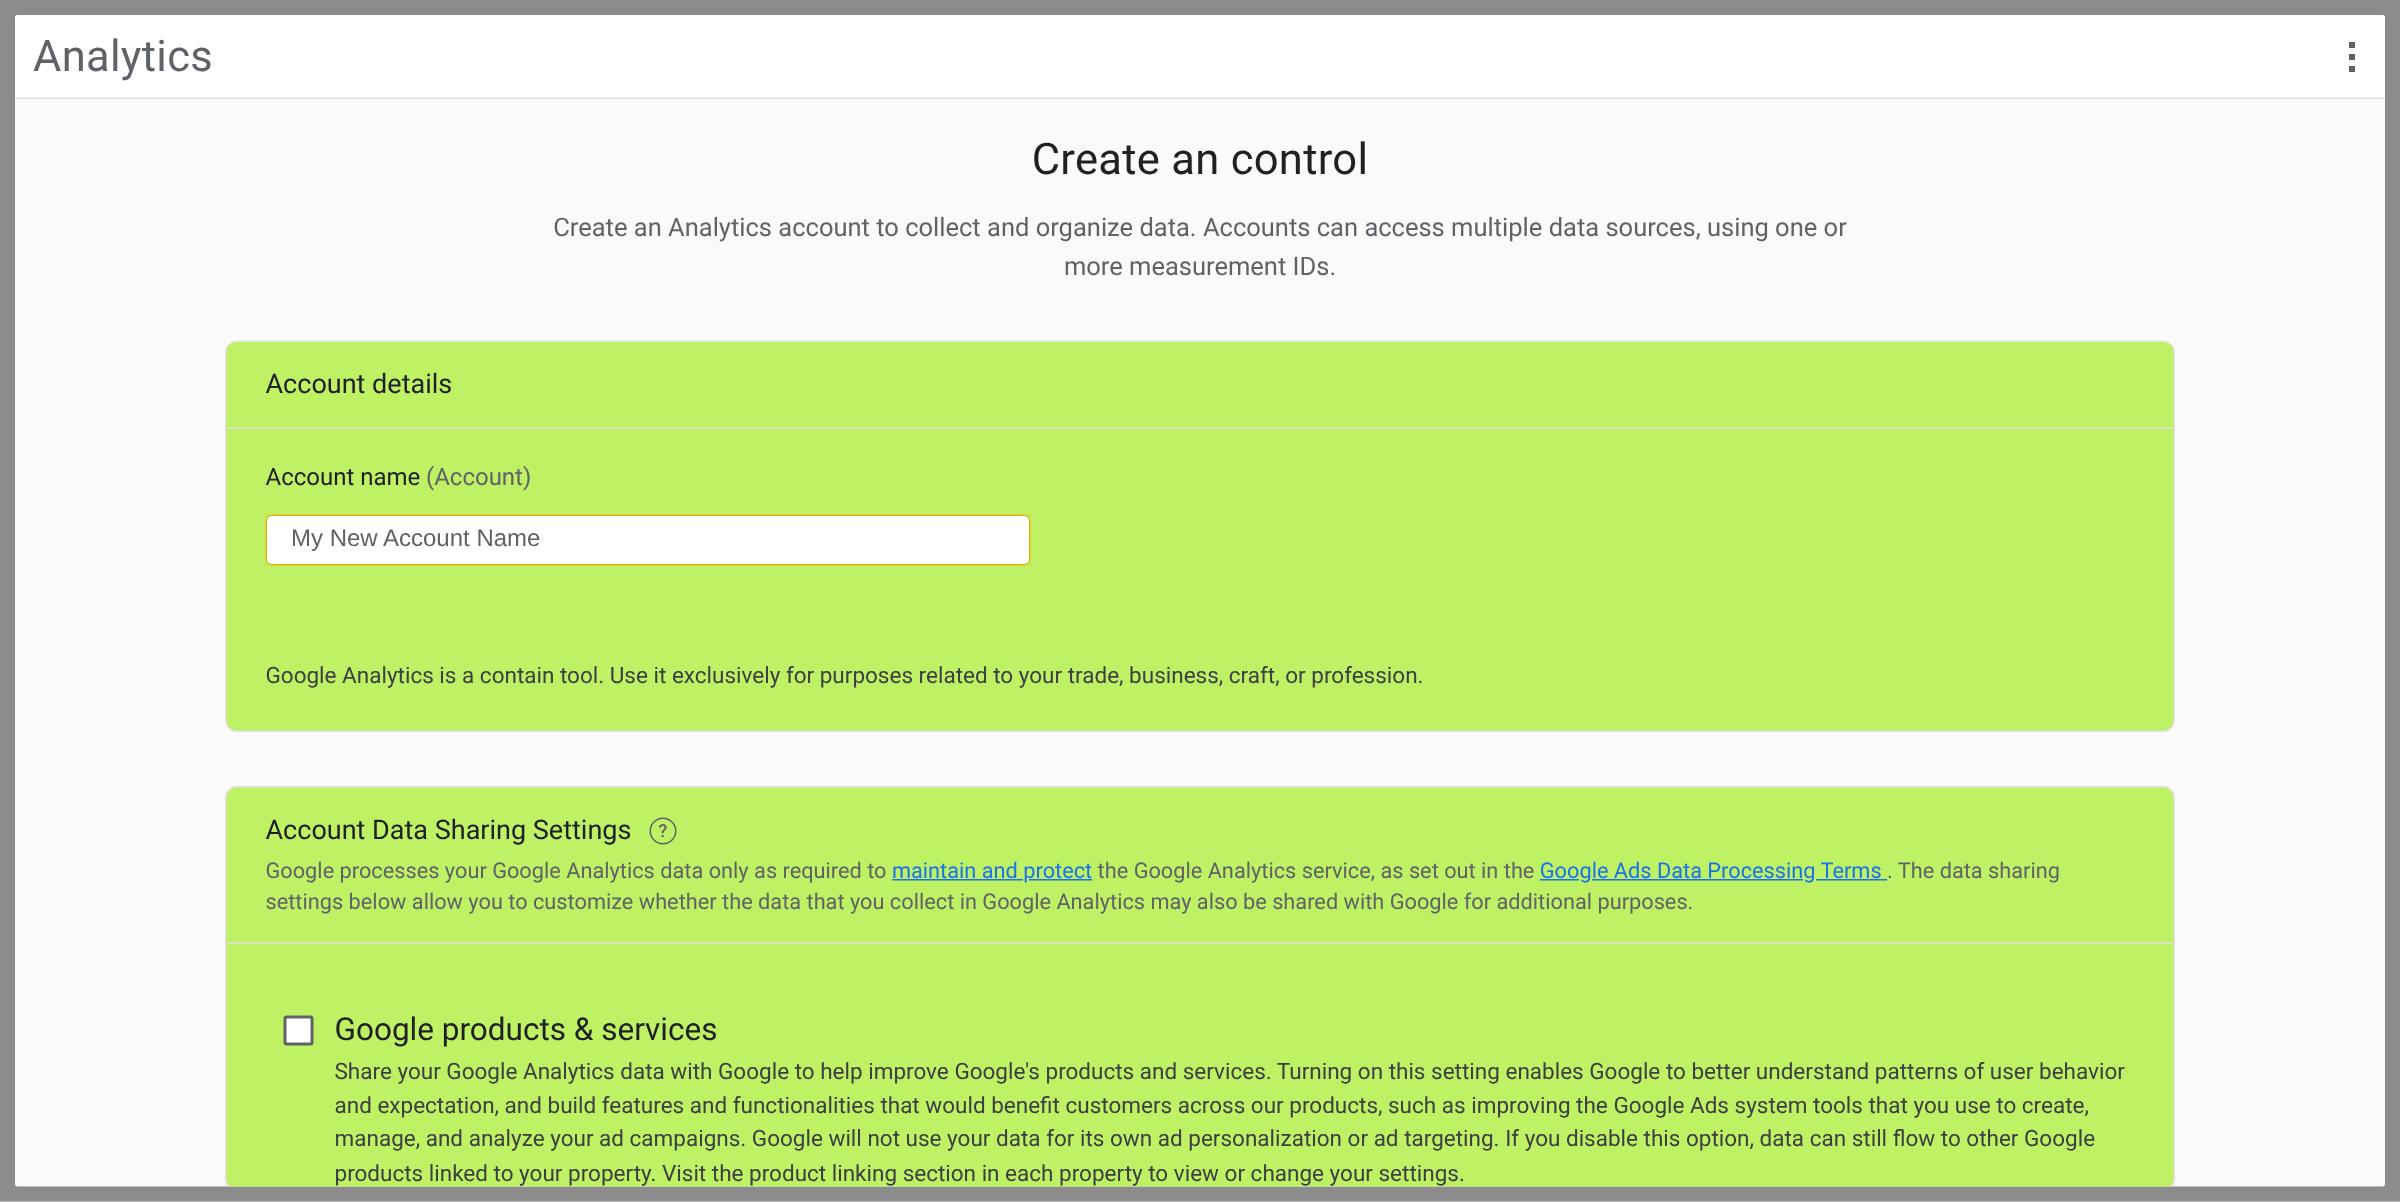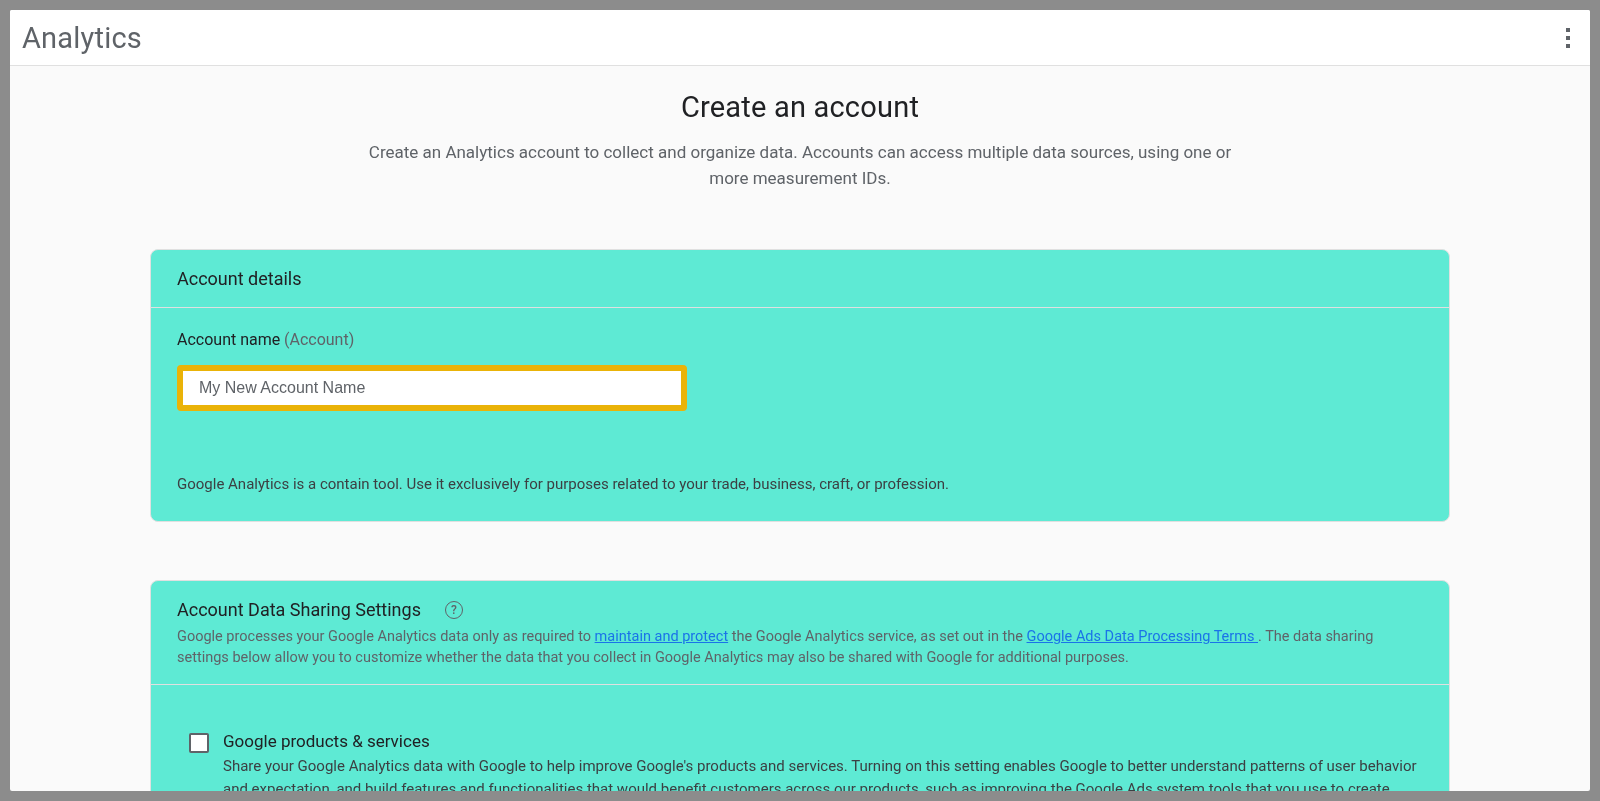--- a/index.html
+++ b/index.html
@@ -57,24 +57,24 @@
   }
   .hero-sub {
     text-align: center;
     font-size: 17px;
     color: #5f6368;
     max-width: 880px;
     margin: 16px auto 0 auto;
     line-height: 1.5;
   }
   .card {
-    background: #5eead4;
+    background: #bef264;
     border: 1px solid #e0e0e0;
     border-radius: 8px;
-    margin-top: 58px;
+    margin-top: 36px;
   }
   .card-header {
     padding: 18px 26px;
     border-bottom: 1px solid #e0e0e0;
     font-size: 18px;
     color: #202124;
   }
   .card-body {
     padding: 22px 26px 28px 26px;
   }
@@ -86,42 +86,42 @@
     color: #5f6368;
   }
   .field-help {
     font-size: 14px;
     color: #5f6368;
     margin-top: 4px;
   }
   .text-input {
     margin-top: 16px;
     width: 510px;
-    height: 46px;
-    border: 6px solid #eab308;
+    height: 34px;
+    border: 1px solid #eab308;
     border-radius: 4px;
     padding: 0 16px;
     font-size: 16px;
     color: #3c4043;
     background: #fff;
   }
   .text-input::placeholder { color: #5f6368; }
   .card-note {
     font-size: 15px;
     color: #3c4043;
     margin-top: 64px;
   }
   
   .card2 .card-header {
     padding: 18px 26px 16px 26px;
   }
   .ds-title-row {
     display: flex;
     align-items: center;
-    gap: 24px;
+    gap: 12px;
     font-size: 18px;
   }
   .help-icon {
     width: 18px; height: 18px; border: 1.8px solid #5f6368; border-radius: 50%;
     display: inline-flex; align-items: center; justify-content: center;
     font-size: 12px; color: #5f6368; font-weight: 500;
   }
   .ds-desc {
     font-size: 14.5px;
     color: #5f6368;
@@ -138,38 +138,38 @@
   .option-row {
     display: flex;
     gap: 14px;
     margin-top: 26px;
     padding-left: 12px;
   }
   .chk {
     width: 20px; height: 20px; border: 2px solid #5f6368; border-radius: 2px;
     flex: 0 0 20px; margin-top: 2px; background: #fff; cursor: pointer;
   }
-  .opt-title { font-size: 17px; color: #202124; }
+  .opt-title { font-size: 21px; color: #202124; }
   .opt-desc { font-size: 15px; color: #3c4043; line-height: 1.5; margin-top: 4px; }
 </style>
 </head>
 <body>
 
 <div class="frame">
   <div class="topbar">
     <div class="brand">Analytics</div>
     <div class="kebab" role="button">
       <span></span>
         <span></span>
         <span></span>
     </div>
   </div>
 
   <div class="page">
-    <h1 class="hero-title">Create an account</h1>
+    <h1 class="hero-title">Create an control</h1>
     <p class="hero-sub">Create an Analytics account to collect and organize data. Accounts can access multiple data sources, using one or more measurement IDs.</p>
 
     <div class="card">
       <div class="card-header">Account details</div>
       <div class="card-body">
         <div>
           <span class="field-label">Account name</span>
           <span class="field-label req">(Account)</span>
         </div>
         <input class="text-input" type="text" placeholder="My New Account Name" style="">

